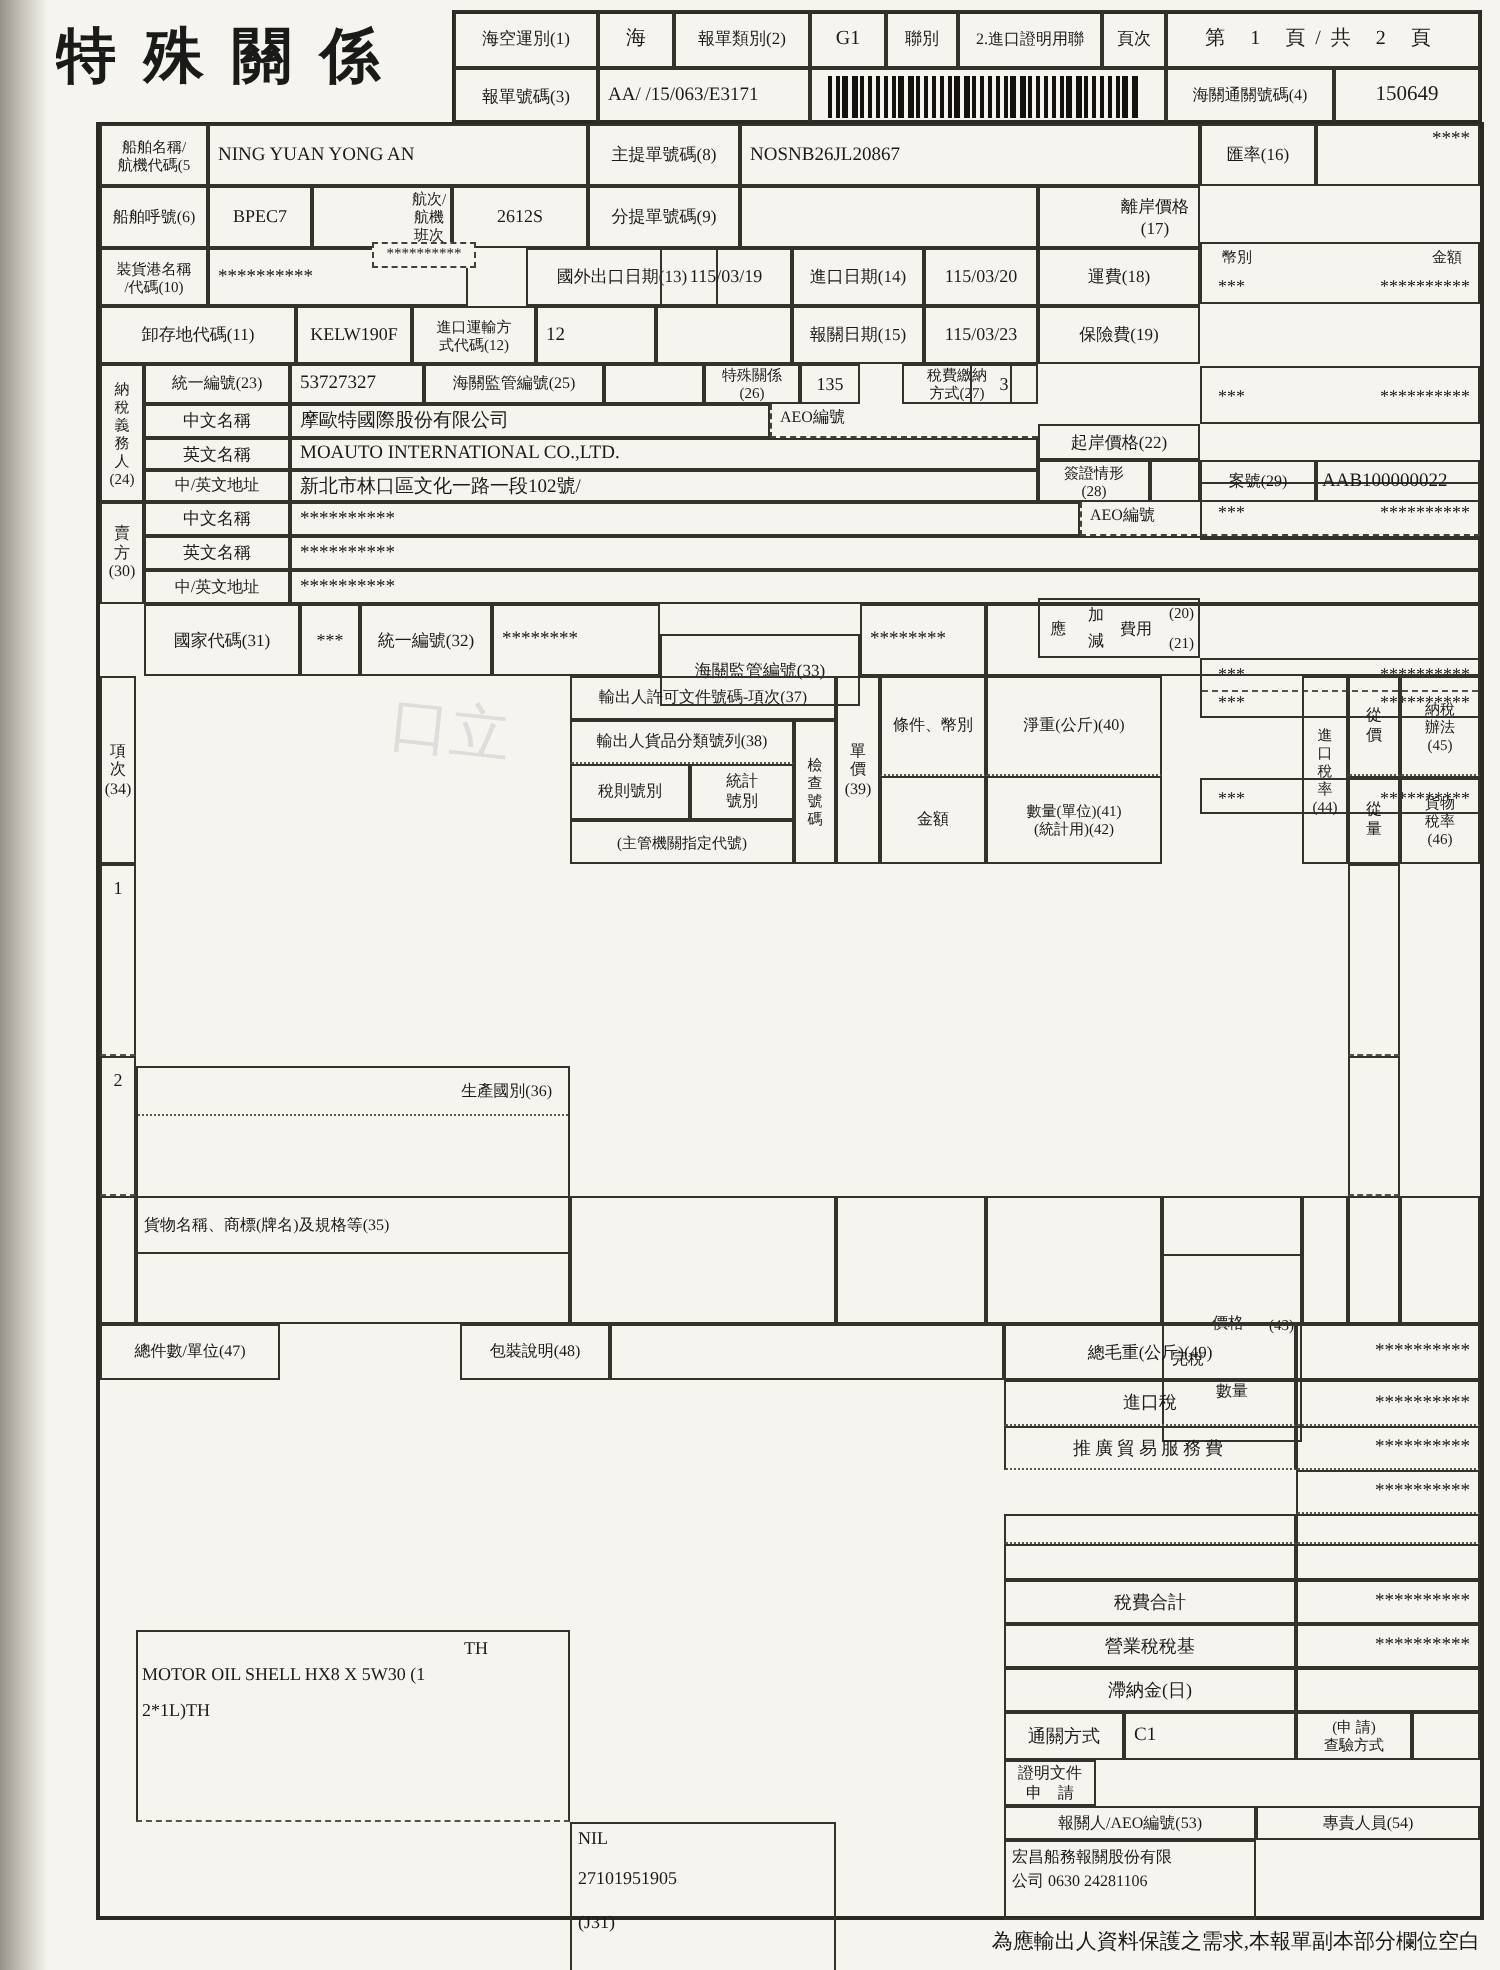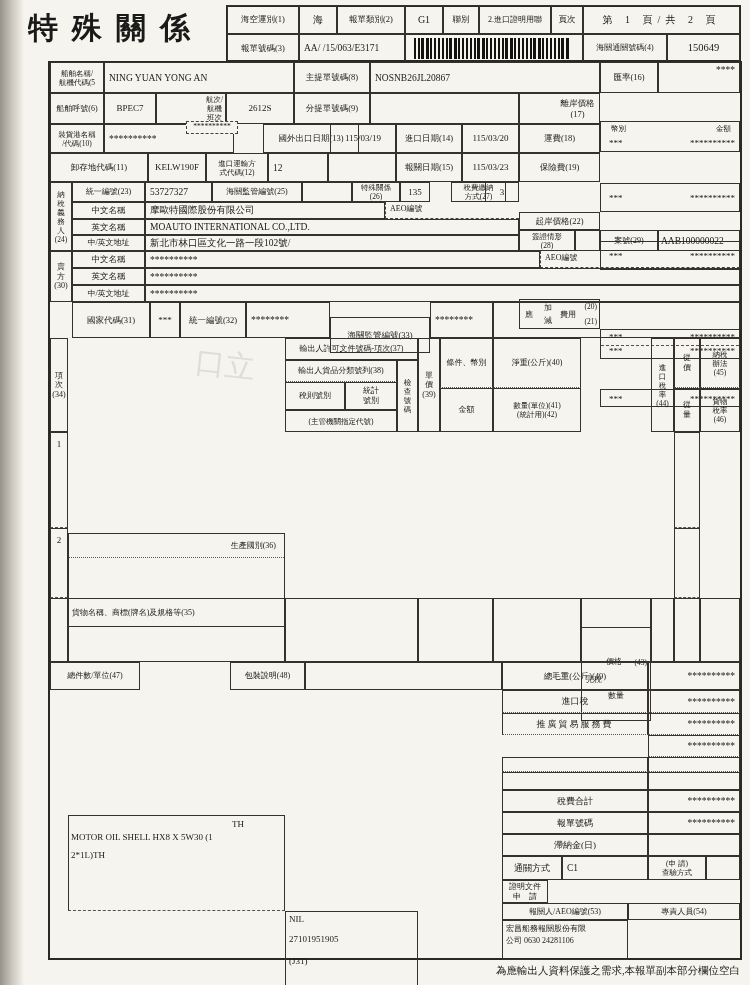--- a/index.html
+++ b/index.html
@@ -260,21 +260,21 @@
   <div class="c bd dotb vr" style="left:648px;top:690px;width:92px;height:23px;">**********</div>
   <div class="c bd dotb lab f9" style="left:502px;top:713px;width:146px;height:22px;letter-spacing:2px;">推廣貿易服務費</div>
   <div class="c bd dotb vr" style="left:648px;top:713px;width:92px;height:22px;">**********</div>
   <div class="c bd dotb vr" style="left:648px;top:735px;width:92px;height:22px;">**********</div>
   <div class="c bd dotb" style="left:502px;top:757px;width:146px;height:15px;"></div>
   <div class="c bd dotb" style="left:648px;top:757px;width:92px;height:15px;"></div>
   <div class="c bd" style="left:502px;top:772px;width:146px;height:18px;"></div>
   <div class="c bd" style="left:648px;top:772px;width:92px;height:18px;"></div>
   <div class="c bd lab f9" style="left:502px;top:790px;width:146px;height:22px;">稅費合計</div>
   <div class="c bd vr" style="left:648px;top:790px;width:92px;height:22px;">**********</div>
-  <div class="c bd lab f9" style="left:502px;top:812px;width:146px;height:22px;">報單號碼</div>
+  <div class="c bd lab f9" style="left:502px;top:812px;width:146px;height:22px;">營業稅稅基</div>
   <div class="c bd vr" style="left:648px;top:812px;width:92px;height:22px;">**********</div>
   <div class="c bd lab f9" style="left:502px;top:834px;width:146px;height:22px;">滯納金(日)</div>
   <div class="c bd" style="left:648px;top:834px;width:92px;height:22px;"></div>
   <div class="c bd lab f9" style="left:502px;top:856px;width:60px;height:24px;">通關方式</div>
   <div class="c bd vl f9" style="left:562px;top:856px;width:86px;height:24px;">C1</div>
   <div class="c bd lab f7" style="left:648px;top:856px;width:58px;height:24px;">(申 請)
 查驗方式</div>
   <div class="c bd" style="left:706px;top:856px;width:34px;height:24px;"></div>
   <div class="c bd lab f8" style="left:502px;top:880px;width:46px;height:23px;">證明文件
 申　請</div>

